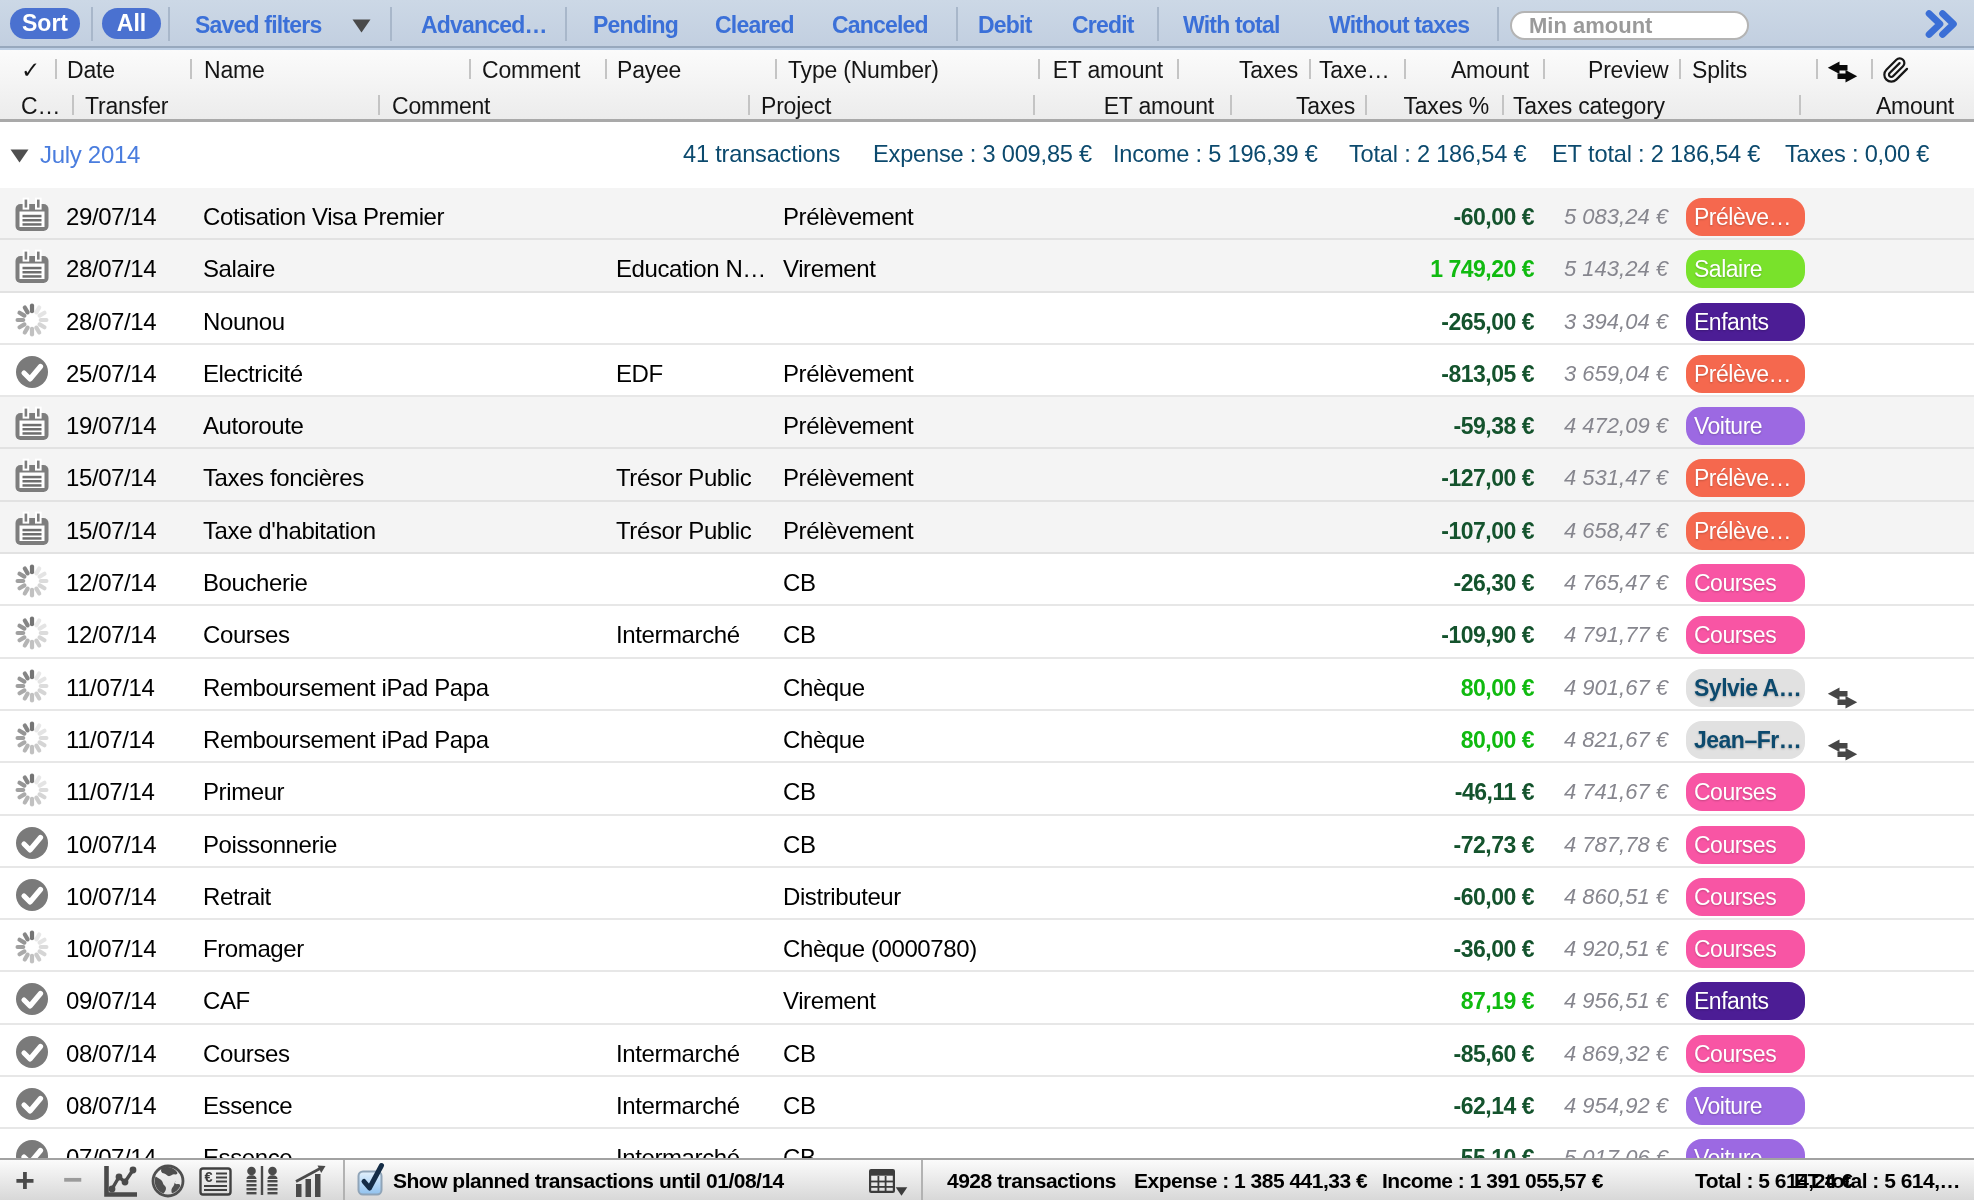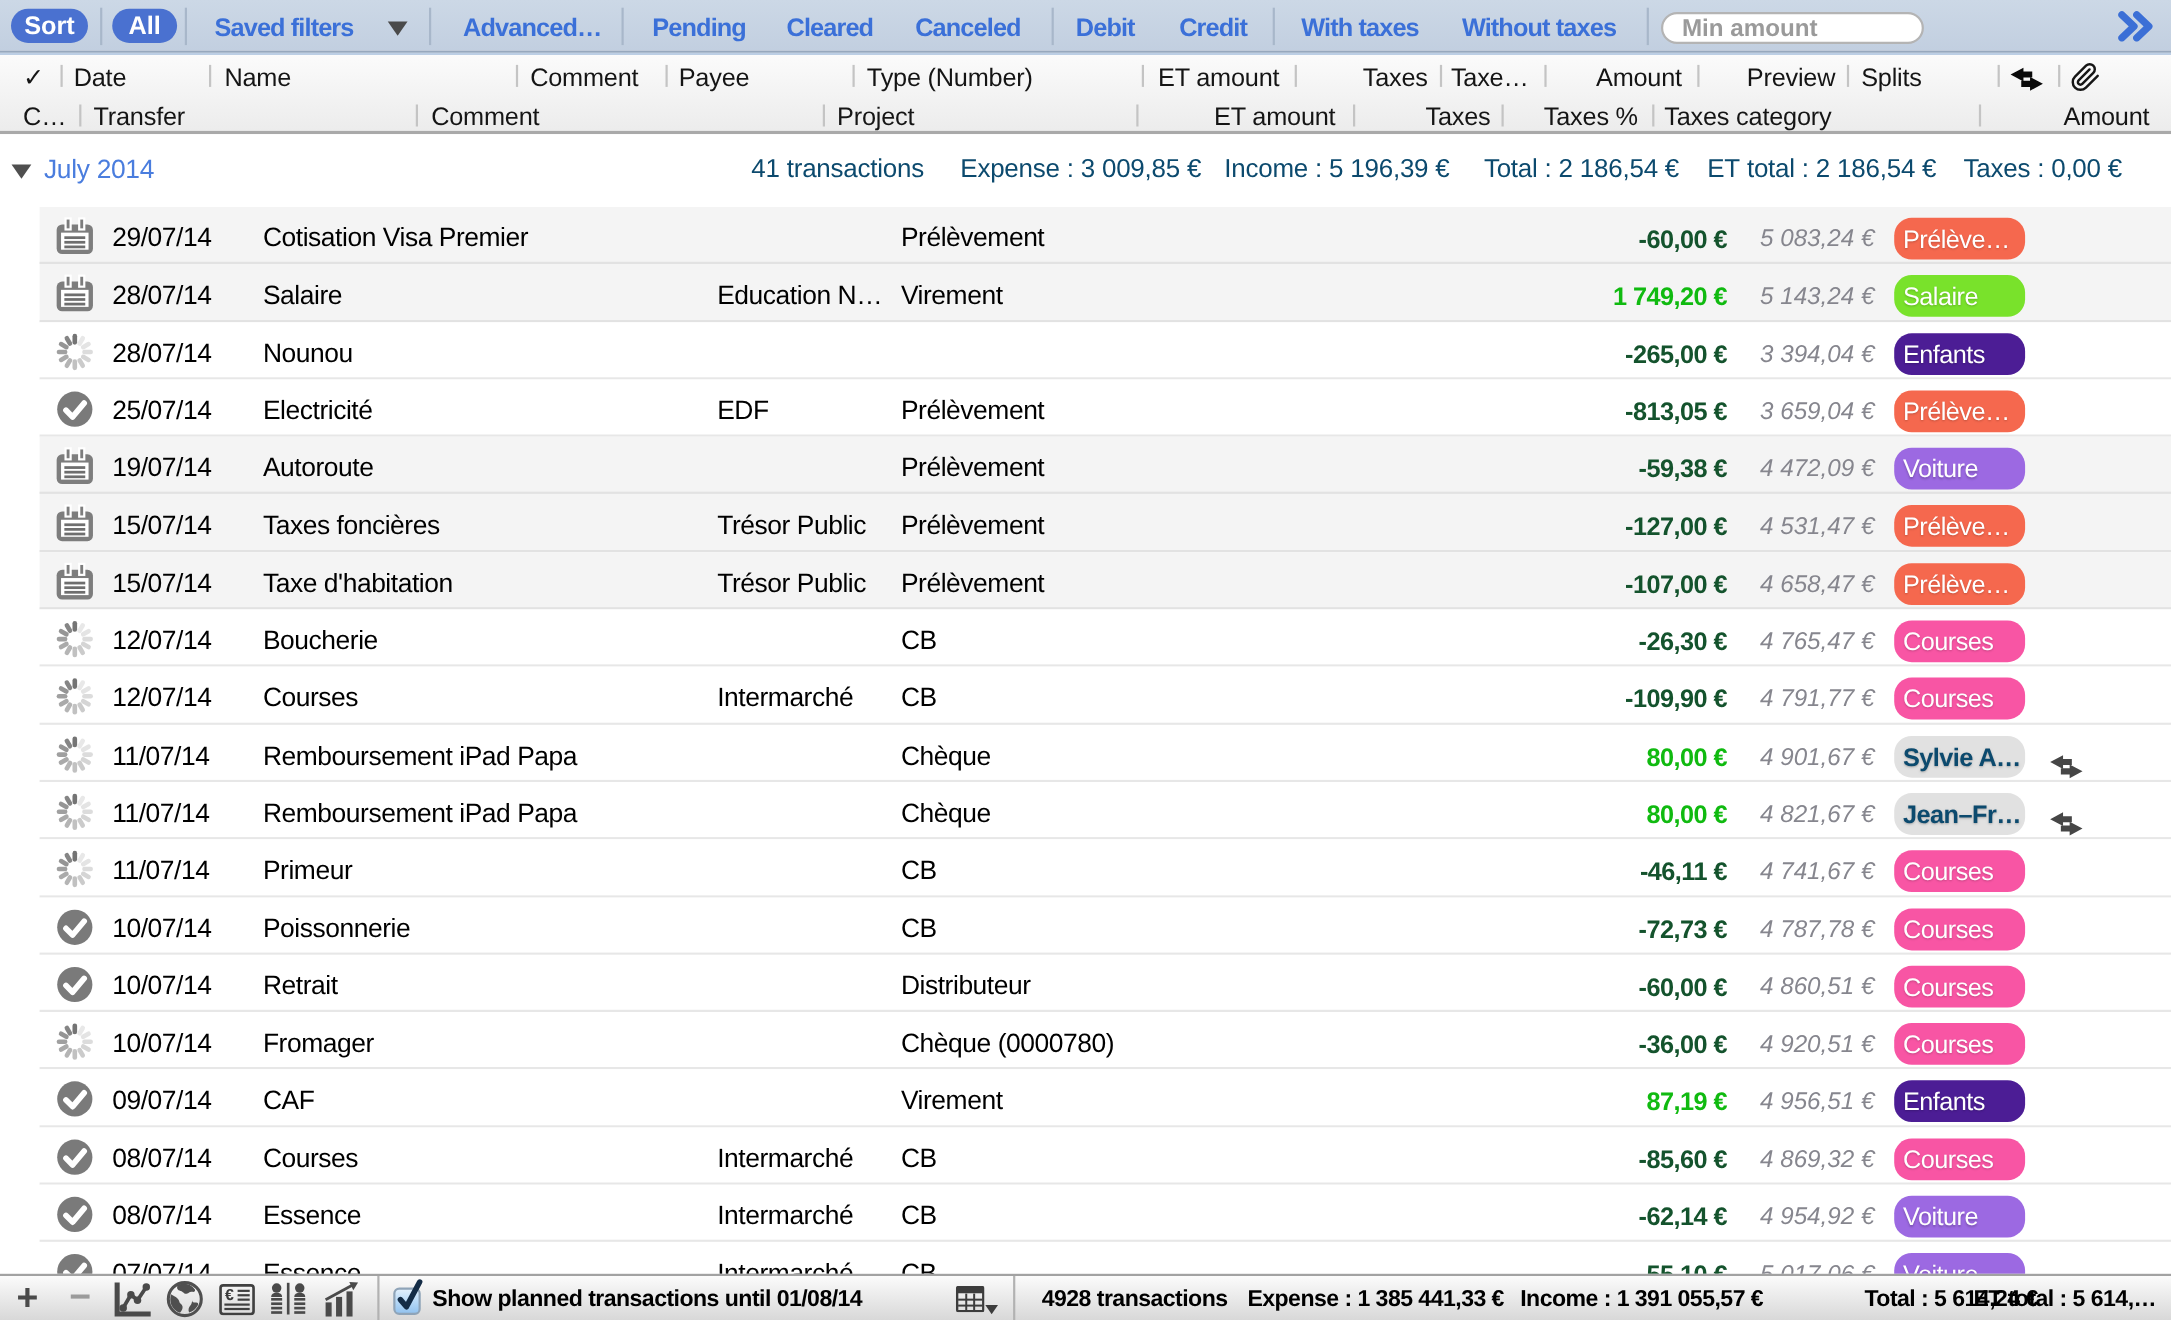--- a/index.html
+++ b/index.html
@@ -34,21 +34,21 @@
 
 .grouprow { position:absolute; left:0; top:122px; width:1974px; height:66px; background:#fff; }
 .gtri { position:absolute; left:10px; top:27px; }
 .gtri svg path { fill:#4f4f4f; }
 .gtitle { position:absolute; left:40px; top:0; height:63px; line-height:65px;
   color:#4a7dde; font-size:24px; letter-spacing:-0.3px; }
 .gstat { position:absolute; top:0; height:63px; line-height:65px; color:#0c4a6e;
   font-size:23.6px; letter-spacing:-0.2px; white-space:nowrap; }
 
 
-.rows { position:absolute; left:0; top:188px; width:1974px; height:970px; overflow:hidden;padding-left:36px; }
+.rows { position:absolute; left:0; top:188px; width:1974px; height:970px; overflow:hidden; }
 .row { position:relative; width:1974px; height:52.3px; background:#fff;
   border-bottom:2px solid #e7e7e7; font-size:24px; letter-spacing:-0.4px; }
 .row.g { background:#f4f4f4; border-bottom-color:#e2e2e2; }
 .row span { position:absolute; top:0; height:52px; line-height:58px; white-space:nowrap; }
 .ic { left:14px; top:9px !important; }
 .sic { display:block; }
 .cd { left:66px; } .cn { left:203px; } .cp { left:616px; } .ct { left:783px; }
 .amt { right:440px; font-weight:bold; font-size:23px; letter-spacing:-0.5px; }
 .amt.neg { color:#14532d; } .amt.pos { color:#10ba10; }
 .bal { right:306px; font-style:italic; color:#86868e; font-size:22px; letter-spacing:0; }
@@ -83,21 +83,21 @@
 <div class="toolbar">
       <span class="bpill" style="left:10px;width:70px">Sort</span>
       <span class="bpill" style="left:102px;width:59px">All</span>
       <span class="tlink" style="left:195px">Saved filters</span>
       <span class="tlink" style="left:421px">Advanced…</span>
       <span class="tlink" style="left:593px">Pending</span>
       <span class="tlink" style="left:715px">Cleared</span>
       <span class="tlink" style="left:832px">Canceled</span>
       <span class="tlink" style="left:978px">Debit</span>
       <span class="tlink" style="left:1072px">Credit</span>
-      <span class="tlink" style="left:1183px">With taxes</span>
+      <span class="tlink" style="left:1183px">With total</span>
       <span class="tlink" style="left:1329px">Without taxes</span>
       <i class="tsep" style="left:91px"></i>
       <i class="tsep" style="left:168px"></i>
       <i class="tsep" style="left:390px"></i>
       <i class="tsep" style="left:565px"></i>
       <i class="tsep" style="left:956px"></i>
       <i class="tsep" style="left:1157px"></i>
       <i class="tsep" style="left:1497px"></i>
       <span class="tbtri"><svg width="19" height="14" viewBox="0 0 19 14">
           <path d="M0.5 0.5 H18.5 L9.5 13.5 Z" fill="#4a4a4a"></path>

